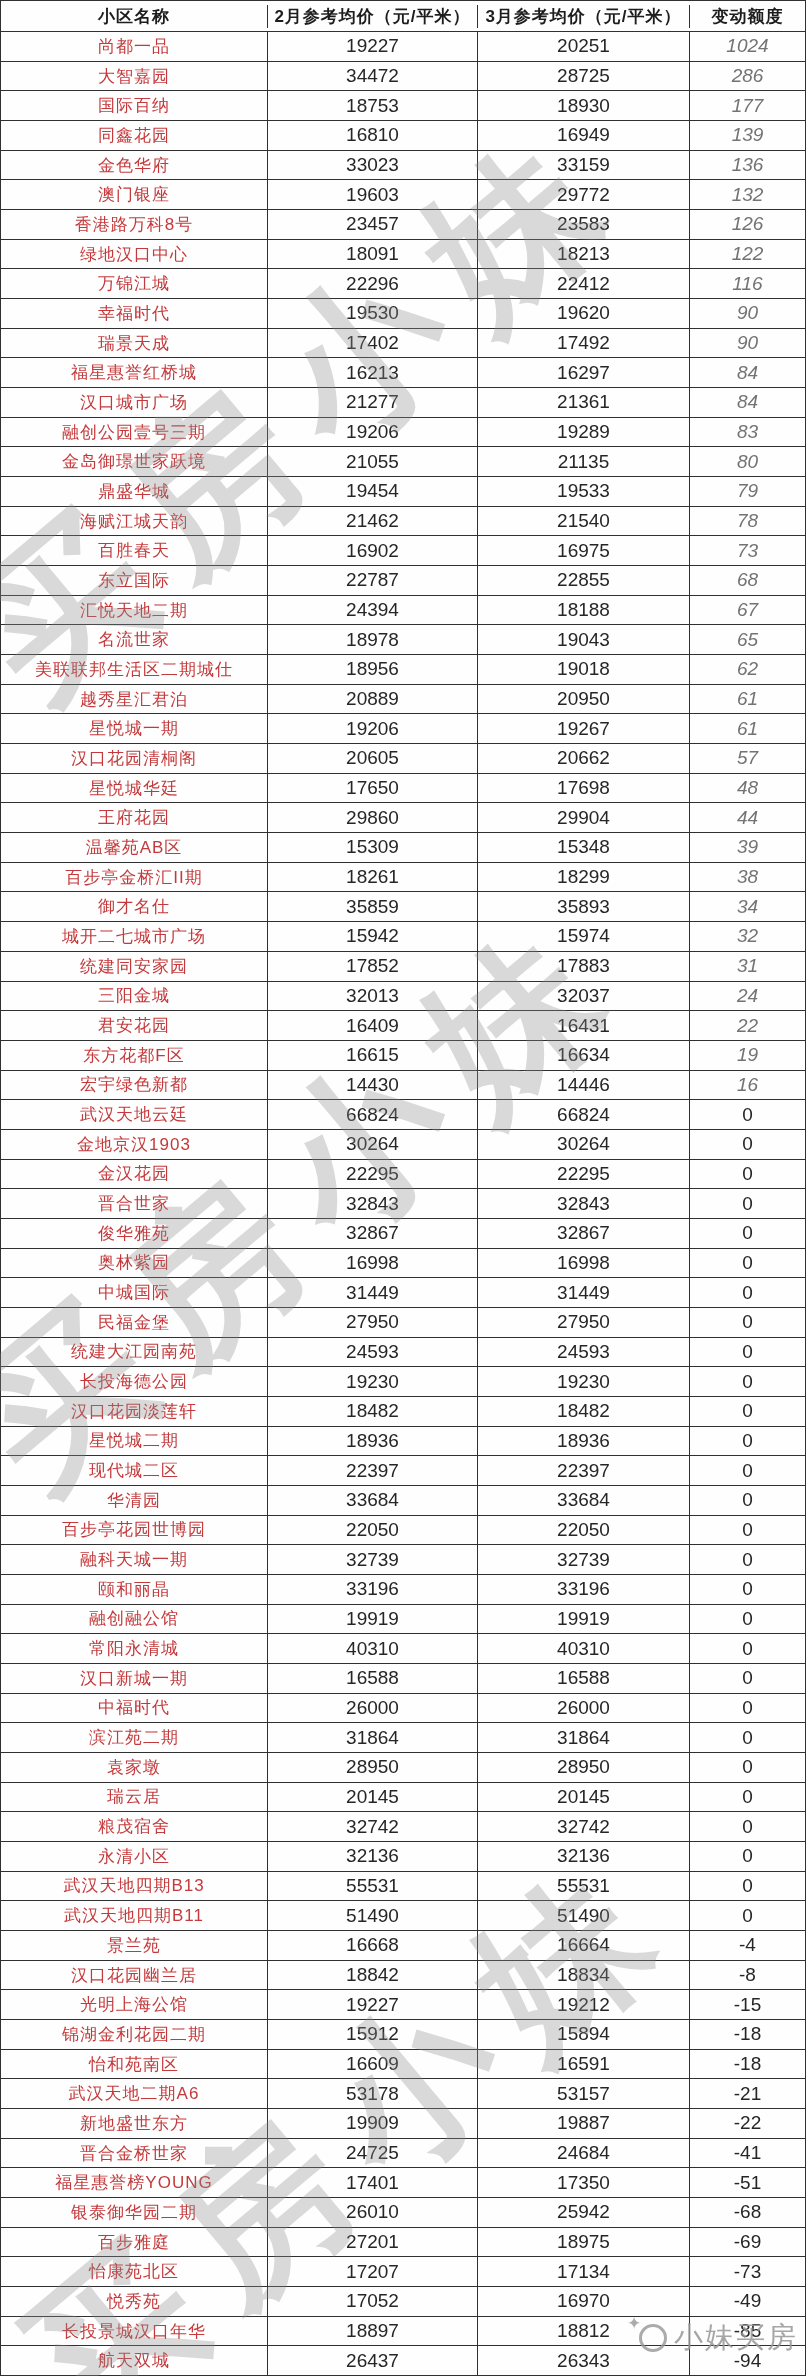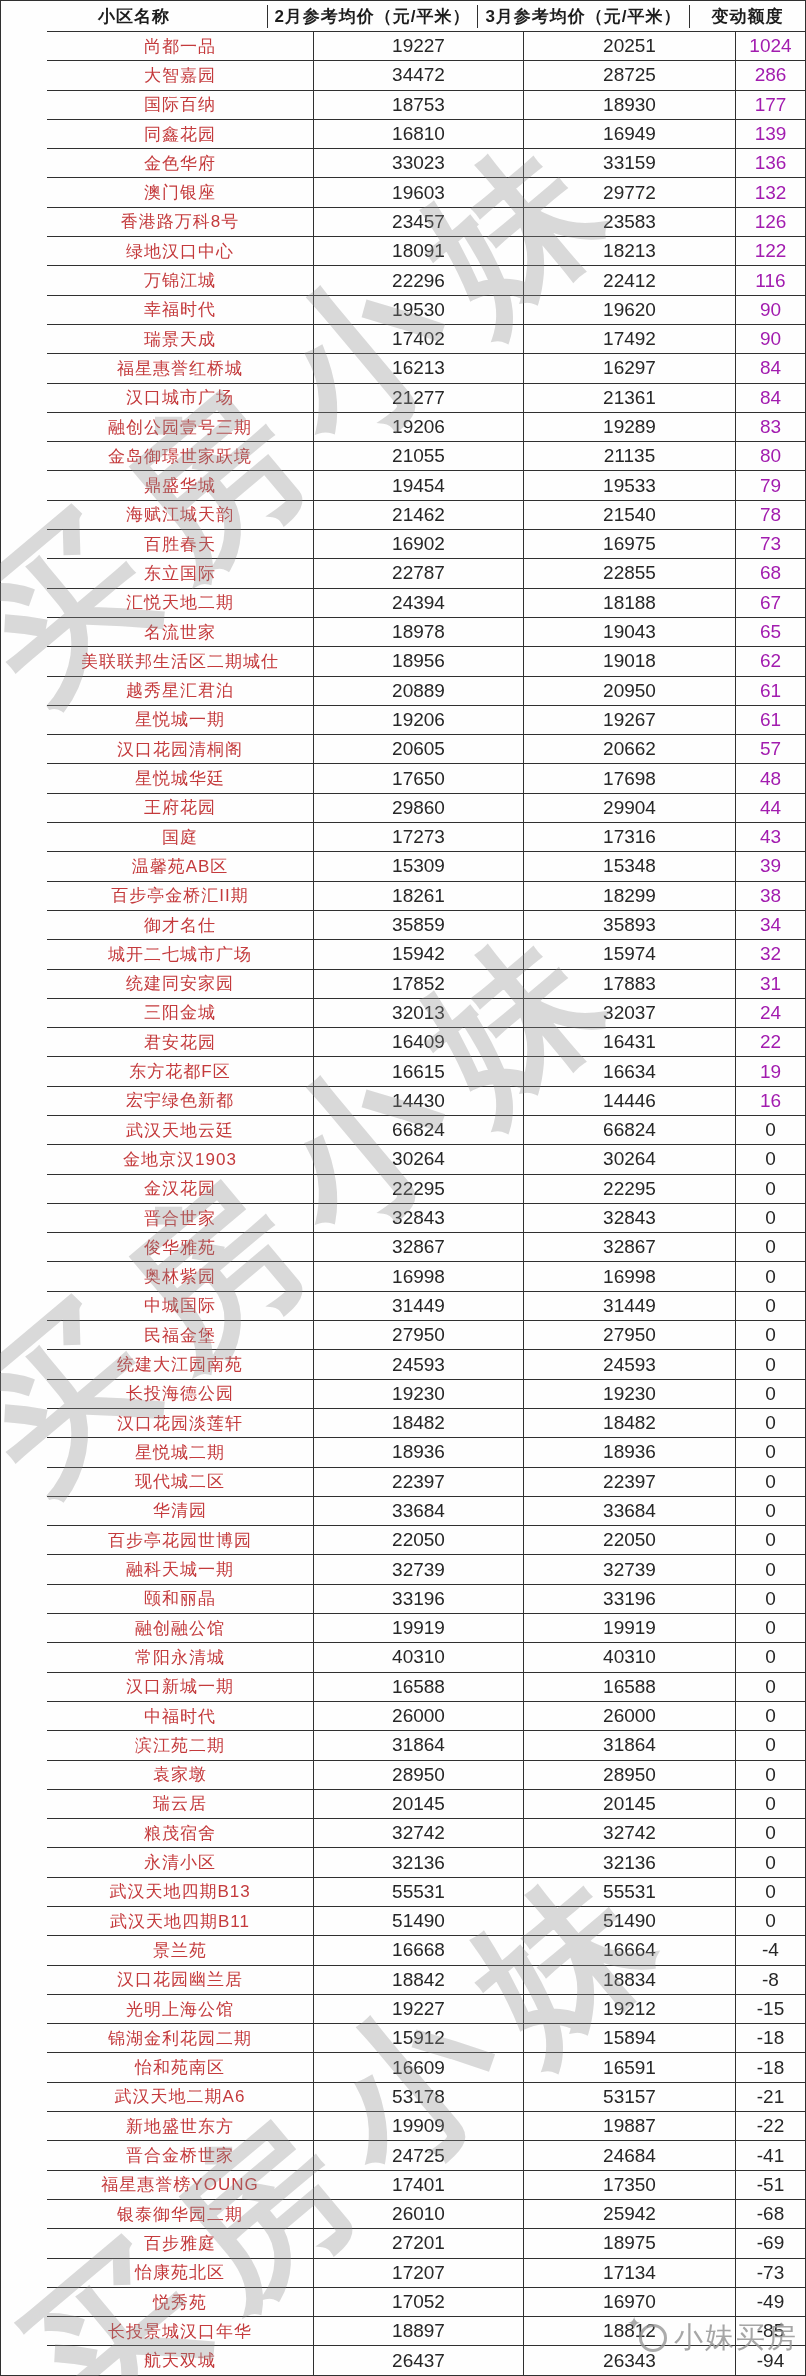--- a/index.html
+++ b/index.html
@@ -12,35 +12,35 @@
   }
   .ptable{
     position:absolute;left:0;top:0;
     width:806px;height:2376px;
     box-sizing:border-box;
     border:1px solid #303030;
     display:flex;flex-direction:column;
     background:transparent;
   }
   .thead{flex:0 0 30px;display:flex;align-items:center;}
-  .tbody{flex:1;display:flex;flex-direction:column;padding-left:46px;}
+  .tbody{flex:1;display:flex;flex-direction:column;}
   .trow{flex:1;display:flex;border-top:1px solid #303030;}
   .cell{
     display:flex;align-items:center;justify-content:center;
     box-sizing:border-box;overflow:hidden;white-space:nowrap;
   }
   .c0{width:266px;}
   .c1{width:210px;border-left:1px solid #303030;}
   .c2{width:212px;border-left:1px solid #303030;}
   .c3{flex:1;border-left:1px solid #303030;}
   .thead .cell{font-size:17px;font-weight:700;color:#1d1d1d;letter-spacing:1px;}
   .name-cell{font-size:17px;color:#c43a3c;letter-spacing:1px;}
   .num-cell{font-size:19px;color:#262626;}
   .change-cell{font-size:19px;}
-  .change-cell.pos{color:#a21caf;}
+  .change-cell.pos{color:#737373;font-style:italic;}
   .change-cell.nonpos{color:#262626;}
   .wm{
     position:absolute;
     font-size:165px;font-weight:700;
     letter-spacing:30px;white-space:nowrap;
     color:rgba(140,140,140,0.32);
     transform:rotate(-40deg);
     pointer-events:none;z-index:3;
   }
   .wm1{left:-90px;top:300px;}
@@ -230,26 +230,20 @@
           <div class="cell c0 name-cell">星悦城华廷</div>
           <div class="cell c1 num-cell">17650</div>
           <div class="cell c2 num-cell">17698</div>
           <div class="cell c3 change-cell pos">48</div>
         </div>
         <div class="trow">
           <div class="cell c0 name-cell">王府花园</div>
           <div class="cell c1 num-cell">29860</div>
           <div class="cell c2 num-cell">29904</div>
           <div class="cell c3 change-cell pos">44</div>
-        </div>
-        <div class="trow">
-          <div class="cell c0 name-cell">国庭</div>
-          <div class="cell c1 num-cell">17273</div>
-          <div class="cell c2 num-cell">17316</div>
-          <div class="cell c3 change-cell pos">43</div>
         </div>
         <div class="trow">
           <div class="cell c0 name-cell">温馨苑AB区</div>
           <div class="cell c1 num-cell">15309</div>
           <div class="cell c2 num-cell">15348</div>
           <div class="cell c3 change-cell pos">39</div>
         </div>
         <div class="trow">
           <div class="cell c0 name-cell">百步亭金桥汇II期</div>
           <div class="cell c1 num-cell">18261</div>

